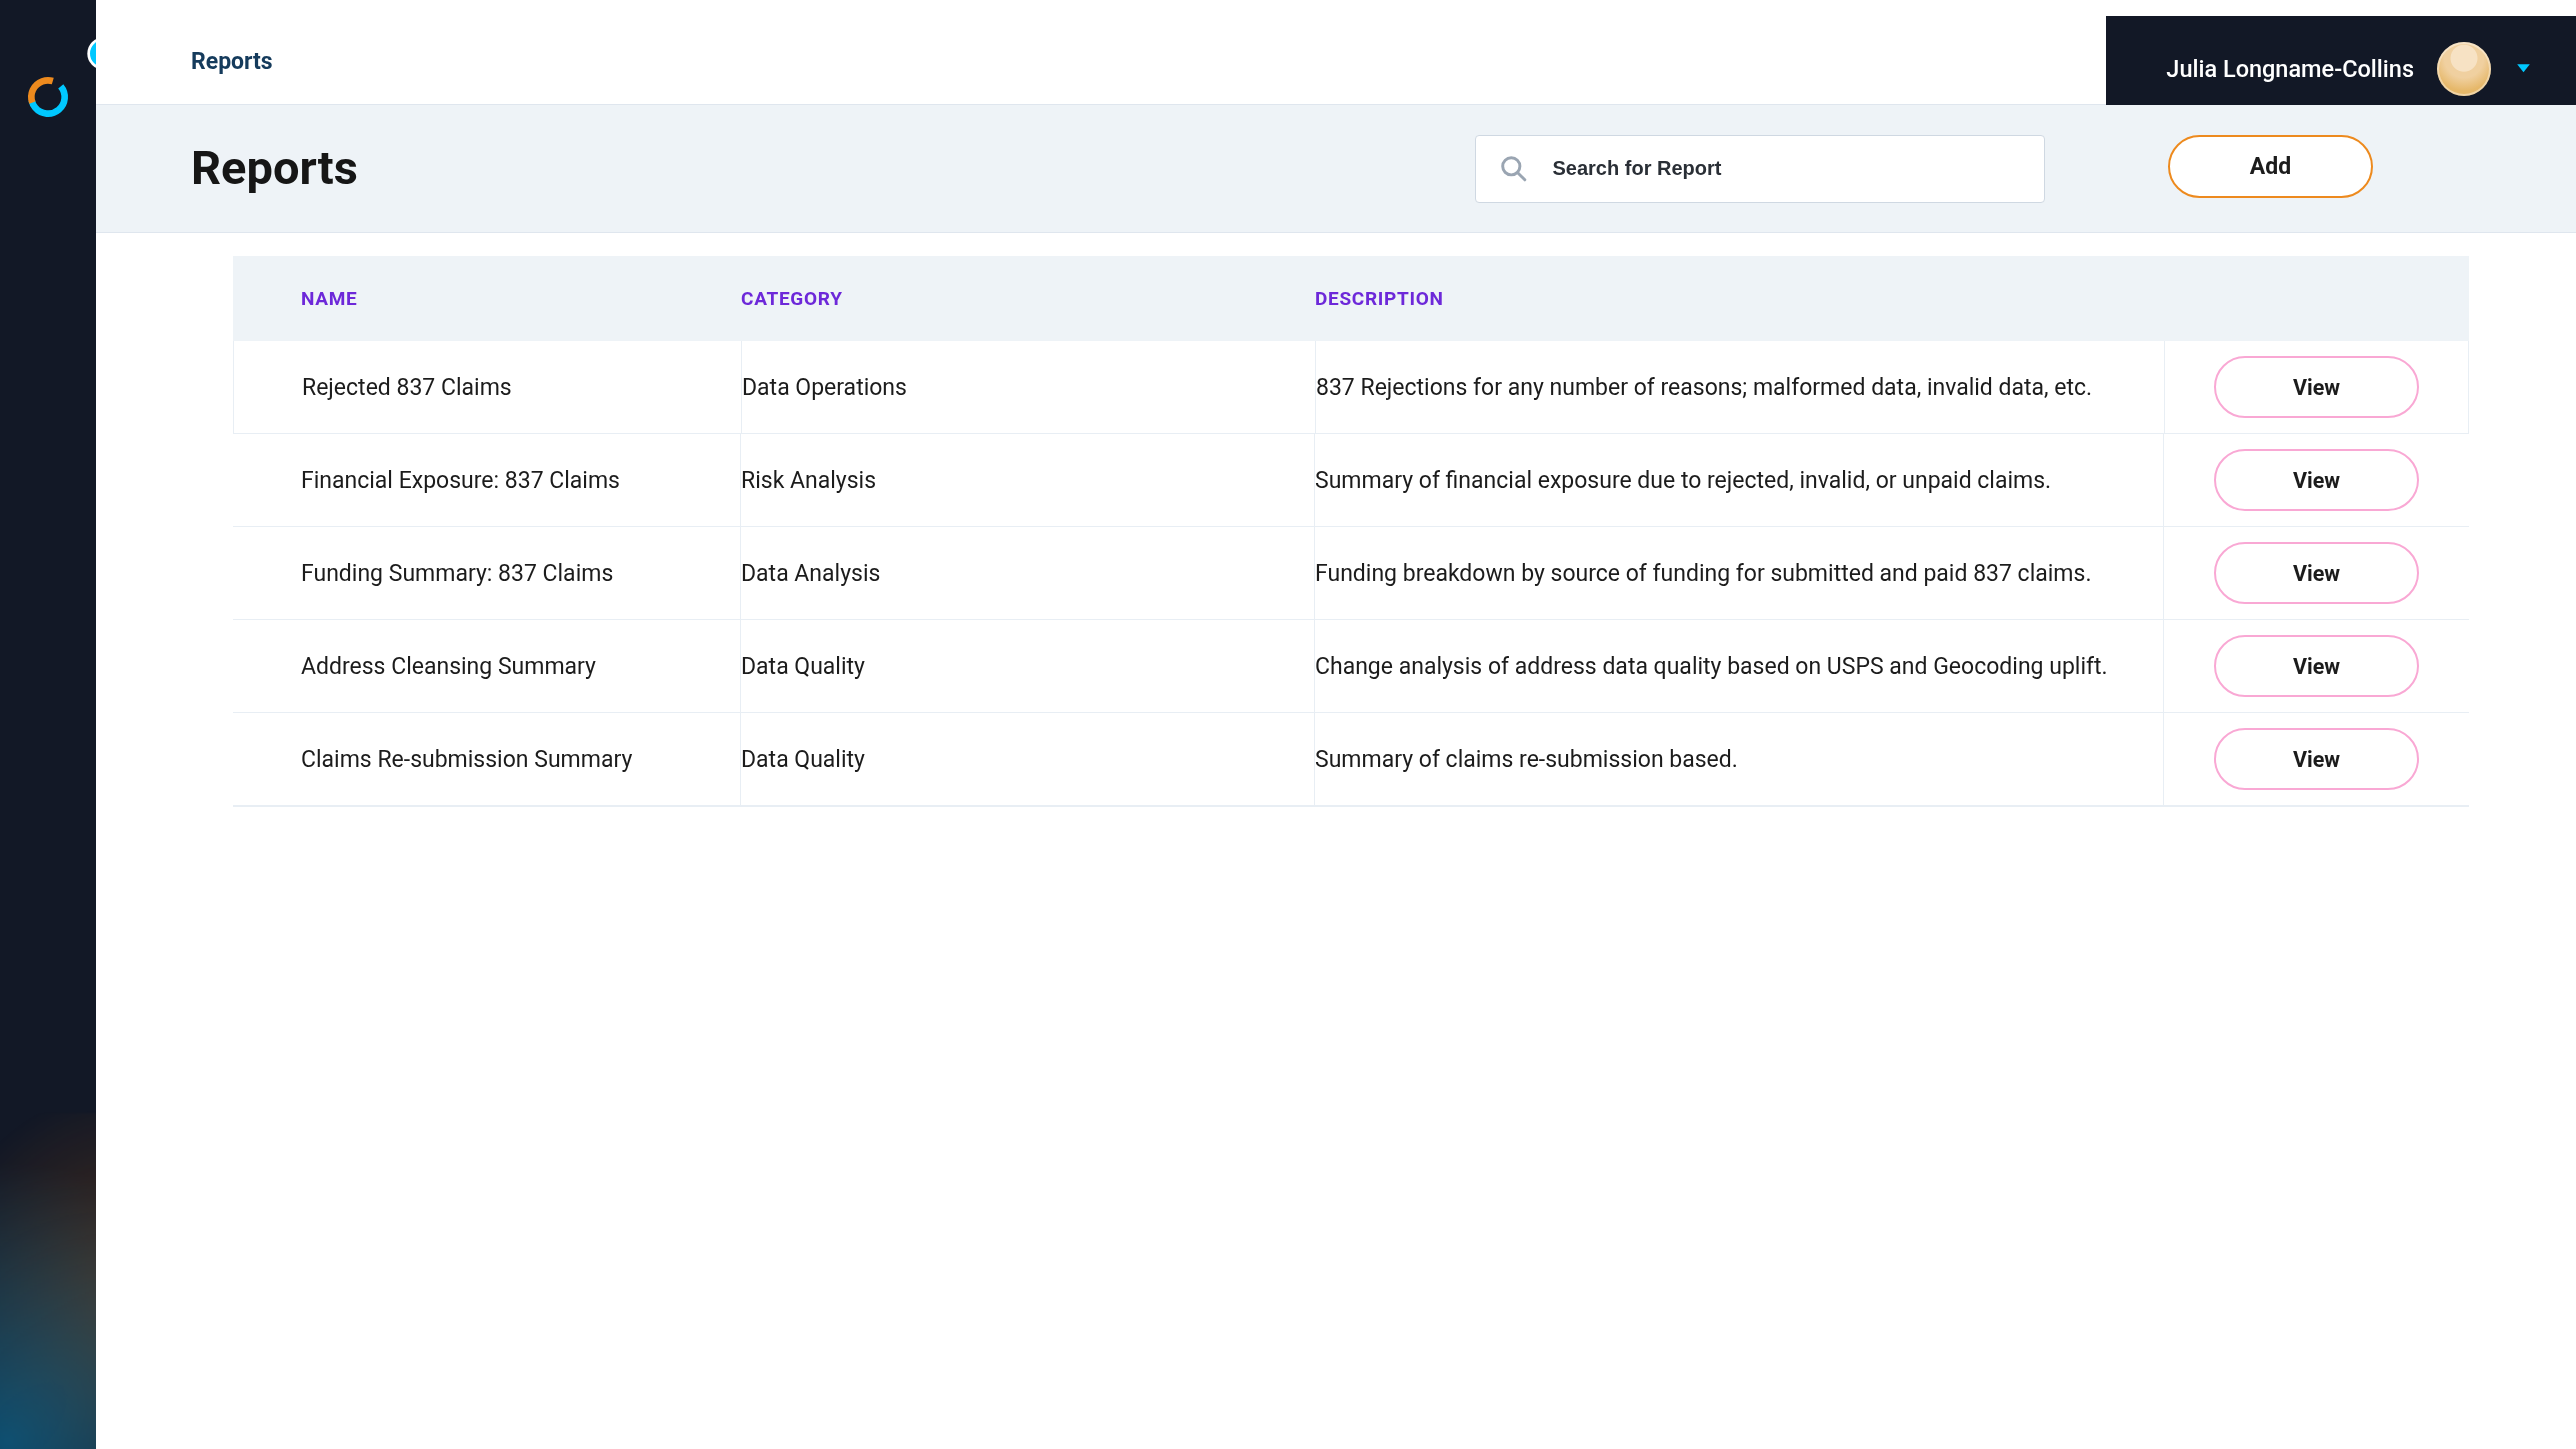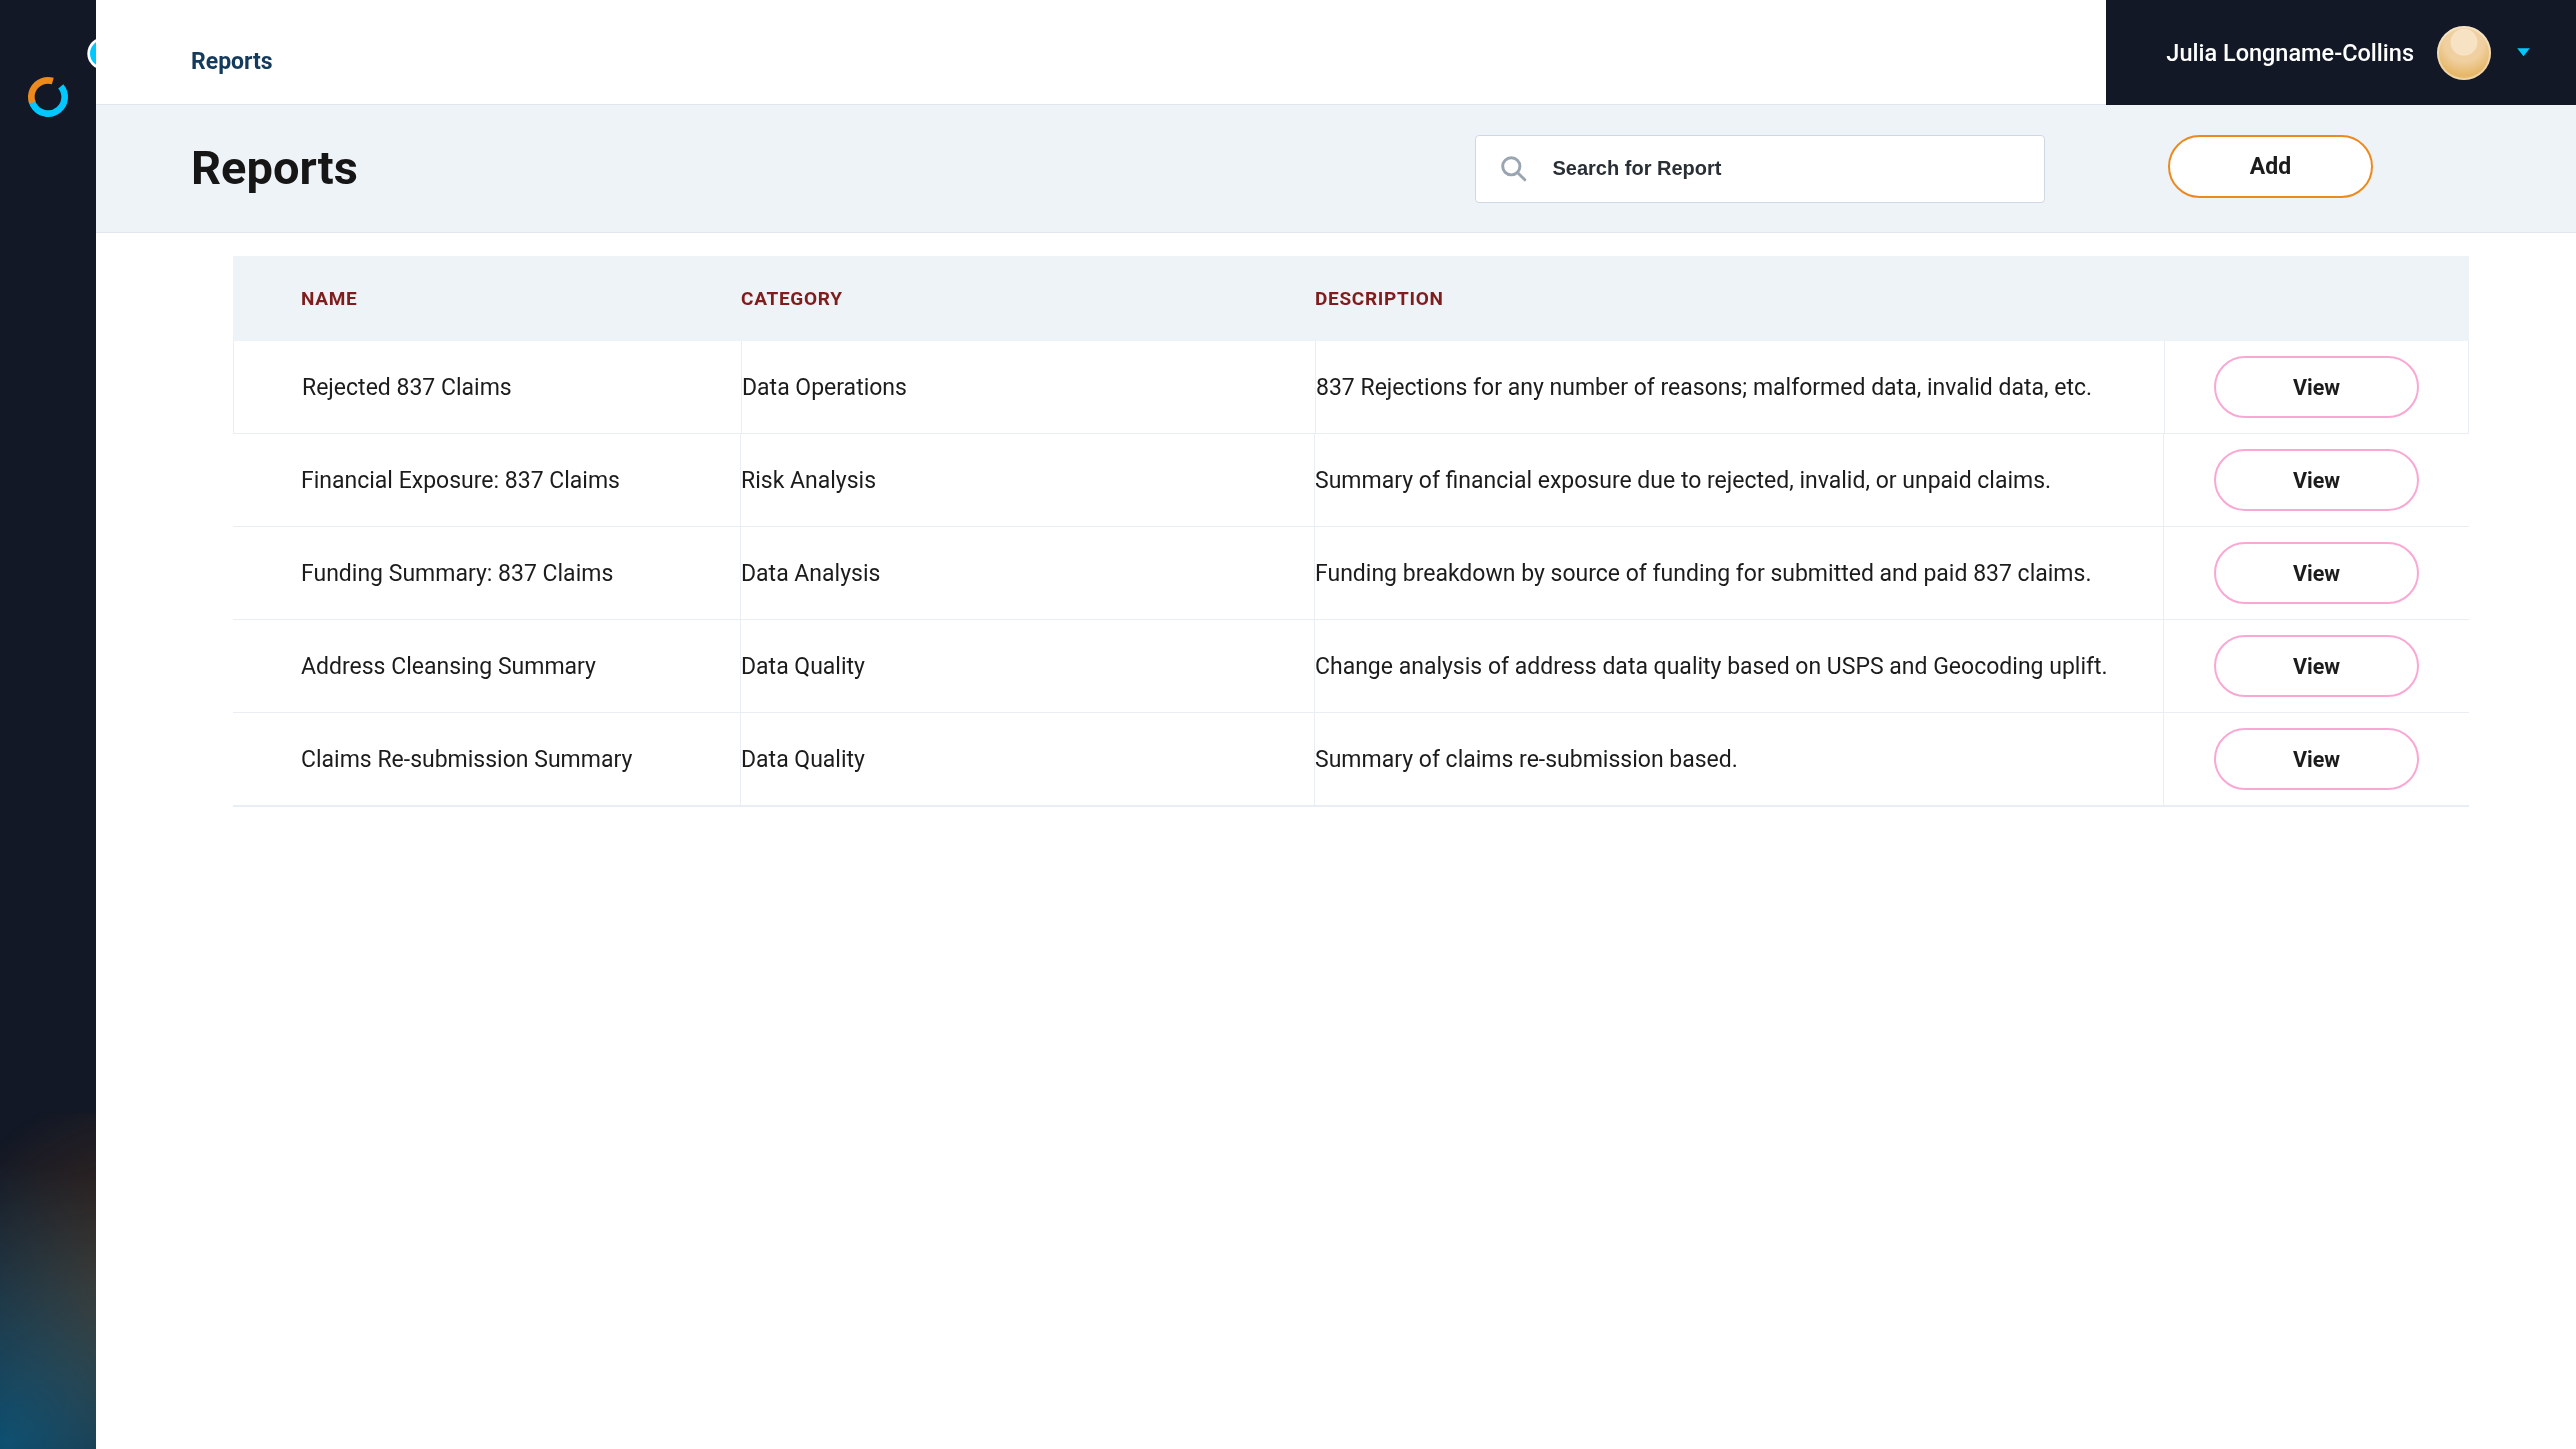--- a/index.html
+++ b/index.html
@@ -70,21 +70,21 @@
     left: 95px;
     font-size: 23px;
     font-weight: 700;
     color: #153b5c;
   }
 
   
   .user-area {
     position: absolute;
     right: 0;
-    top: 0;
+    top: 16px;
     height: 105px;
     width: 470px;
     background: #121826;
     display: flex;
     align-items: center;
     justify-content: flex-end;
     padding-right: 43px;
     gap: 23px;
   }
   .user-name {
@@ -173,21 +173,21 @@
   .thead {
     display: grid;
     grid-template-columns: 440px 574px 849px 1fr;
     align-items: center;
     height: 85px;
     background: #eef3f7;
     padding-left: 68px;
     font-size: 19px;
     font-weight: 700;
     letter-spacing: 0.7px;
-    color: #7f1d1d;
+    color: #6d28d9;
   }
   .trow {
     display: grid;
     grid-template-columns: 440px 574px 849px 1fr;
     align-items: center;
     height: 93px;
     padding-left: 68px;
     border-bottom: 0.7px solid #e8eef4;
     font-size: 23px;
     color: #1c1c1c;

